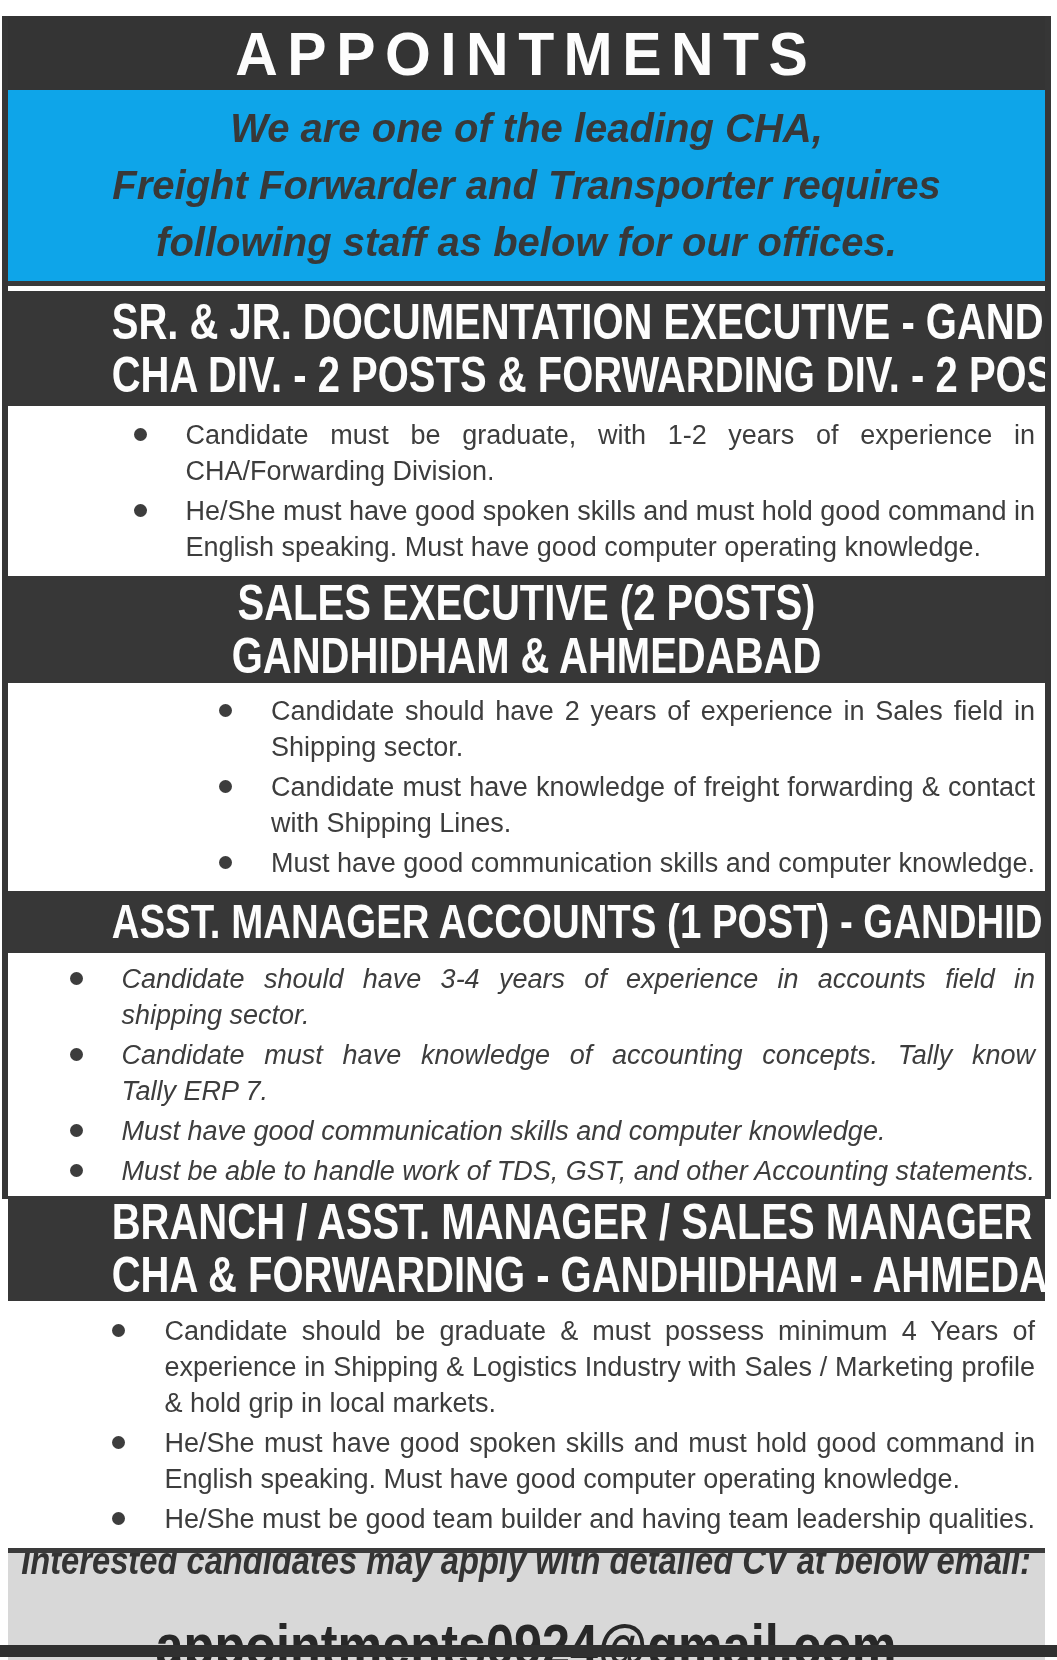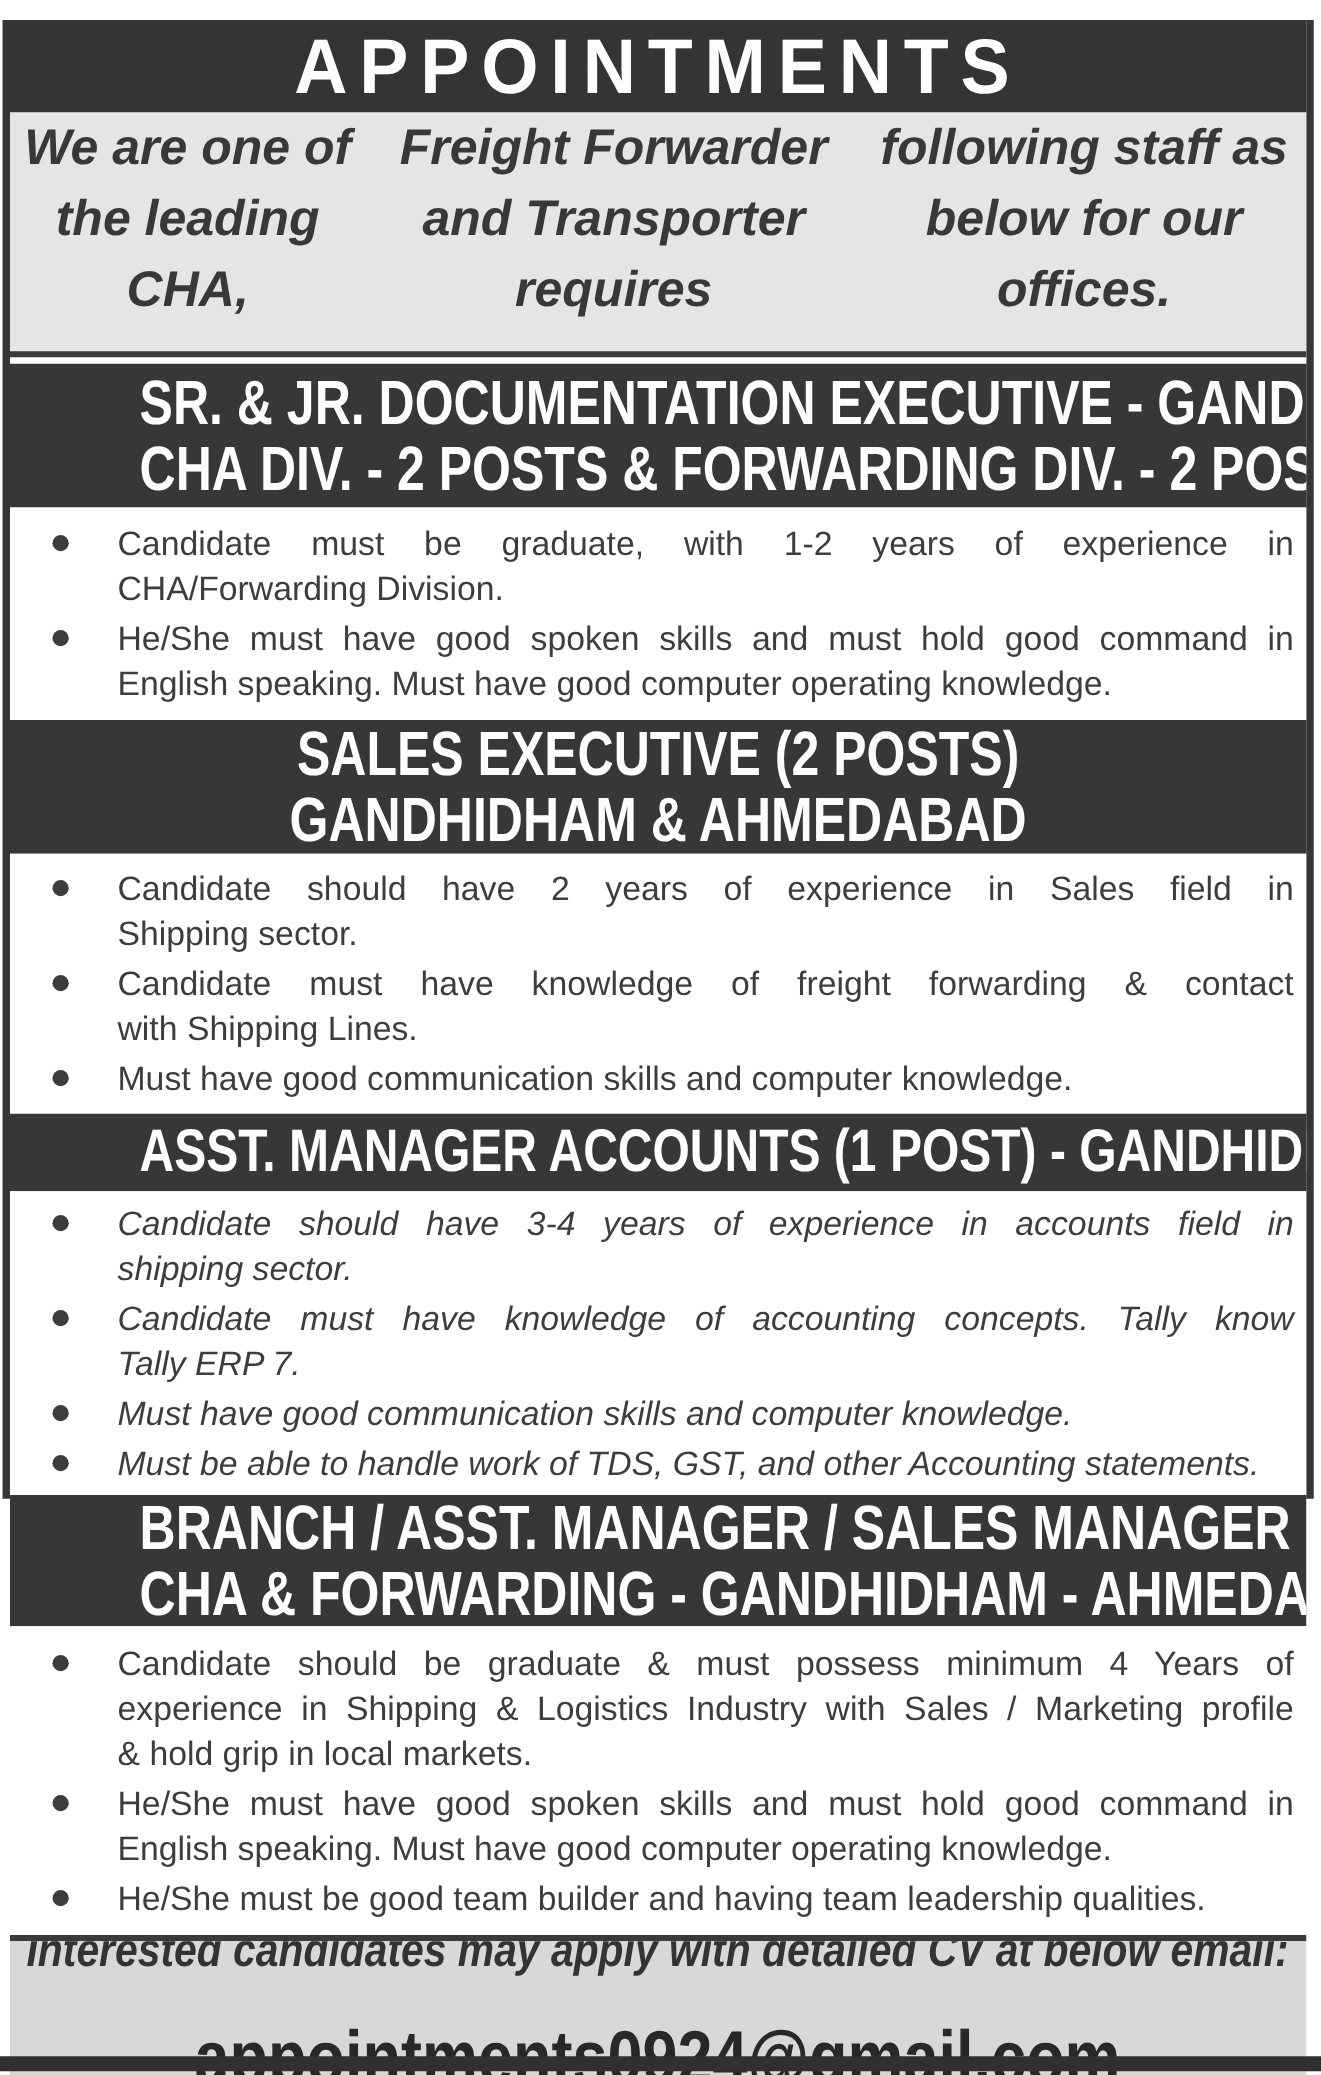--- a/index.html
+++ b/index.html
@@ -42,24 +42,24 @@
     white-space: nowrap;
     transform: scaleX(0.95);
     transform-origin: center;
   }
   
   .intro {
     height: 196px;
     box-sizing: border-box;
     border-bottom: 5px solid #3a3a3a;
     display: flex;
-    flex-direction: row;
+    flex-direction: column;
     justify-content: center;
     text-align: center;
-    background: #e5e5e5;
+    background: #0ea5e9;
   }
   .intro-line {
     font-size: 40px;
     font-weight: bold;
     font-style: italic;
     color: #383838;
     line-height: 57px;
   }
   .spacer5 { height: 5px; background: #ffffff; }
   
@@ -86,20 +86,21 @@
   .bar3 .bar-line { font-size: 48px; line-height: 52px; }
   .bar4 { height: 105px; }
   
   .box {
     box-sizing: border-box;
     display: flex;
     flex-direction: column;
     justify-content: center;
     background: #ffffff;
     overflow: hidden;
+    align-items: flex-end;
   }
   .box1 { height: 170px; }
   .box2 { height: 208px; }
   .box3 { height: 243px; font-style: italic; }
   .box4 { height: 252px; border-bottom: 5px solid #3a3a3a; }
   ul.reqs {
     list-style: none;
     margin: 0;
     padding: 0 10px 0 0;
   }

